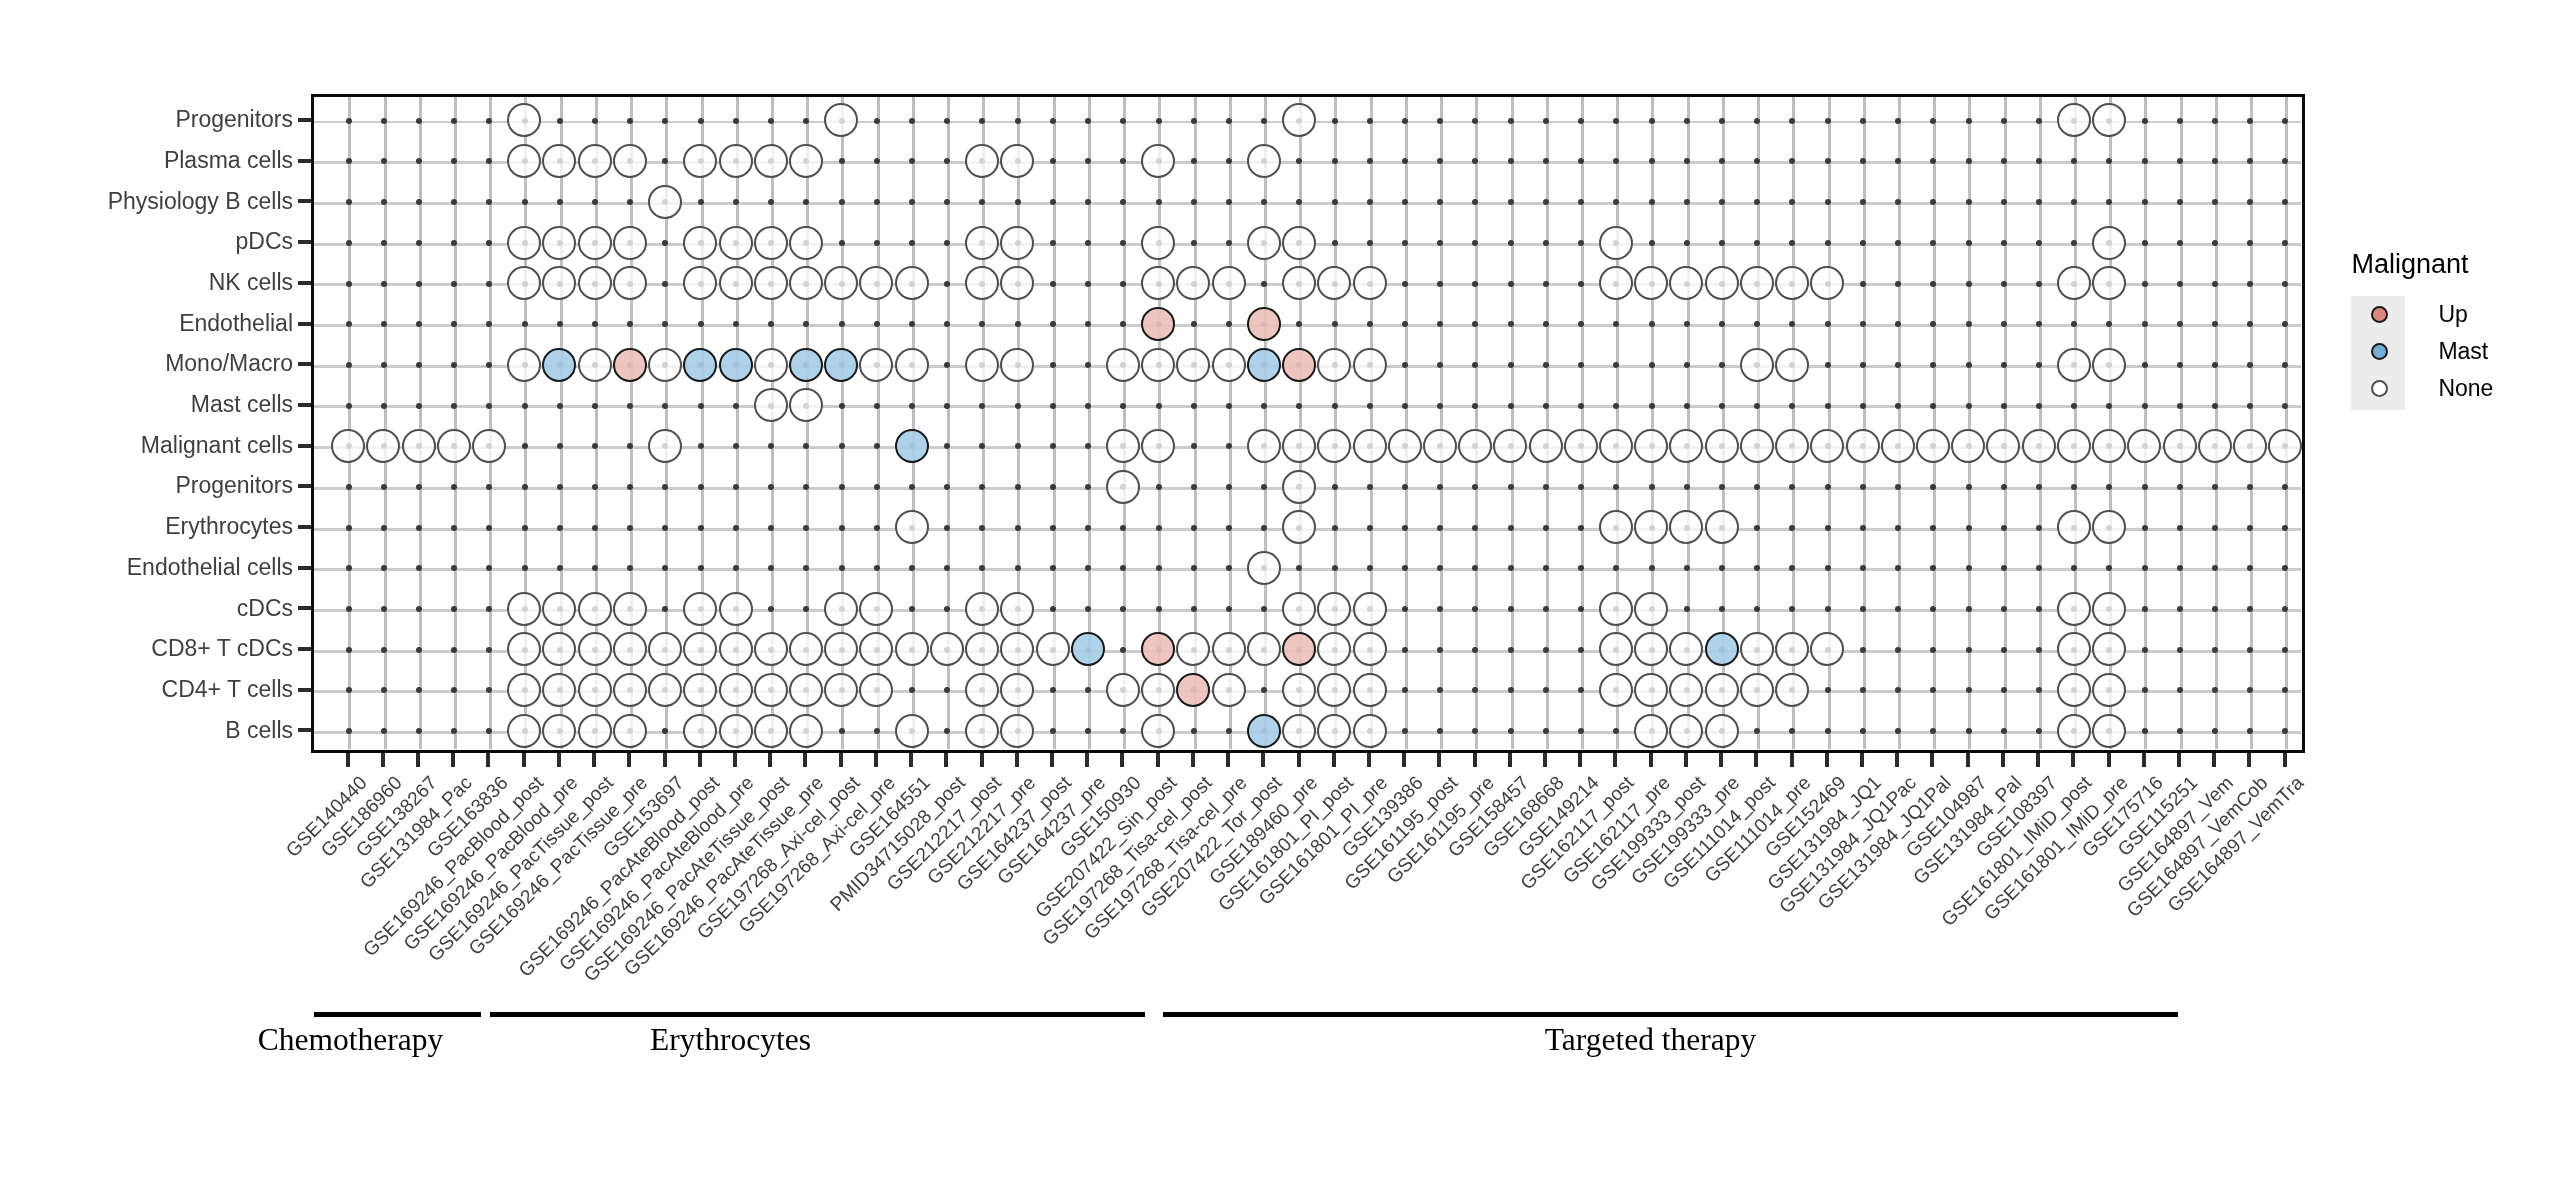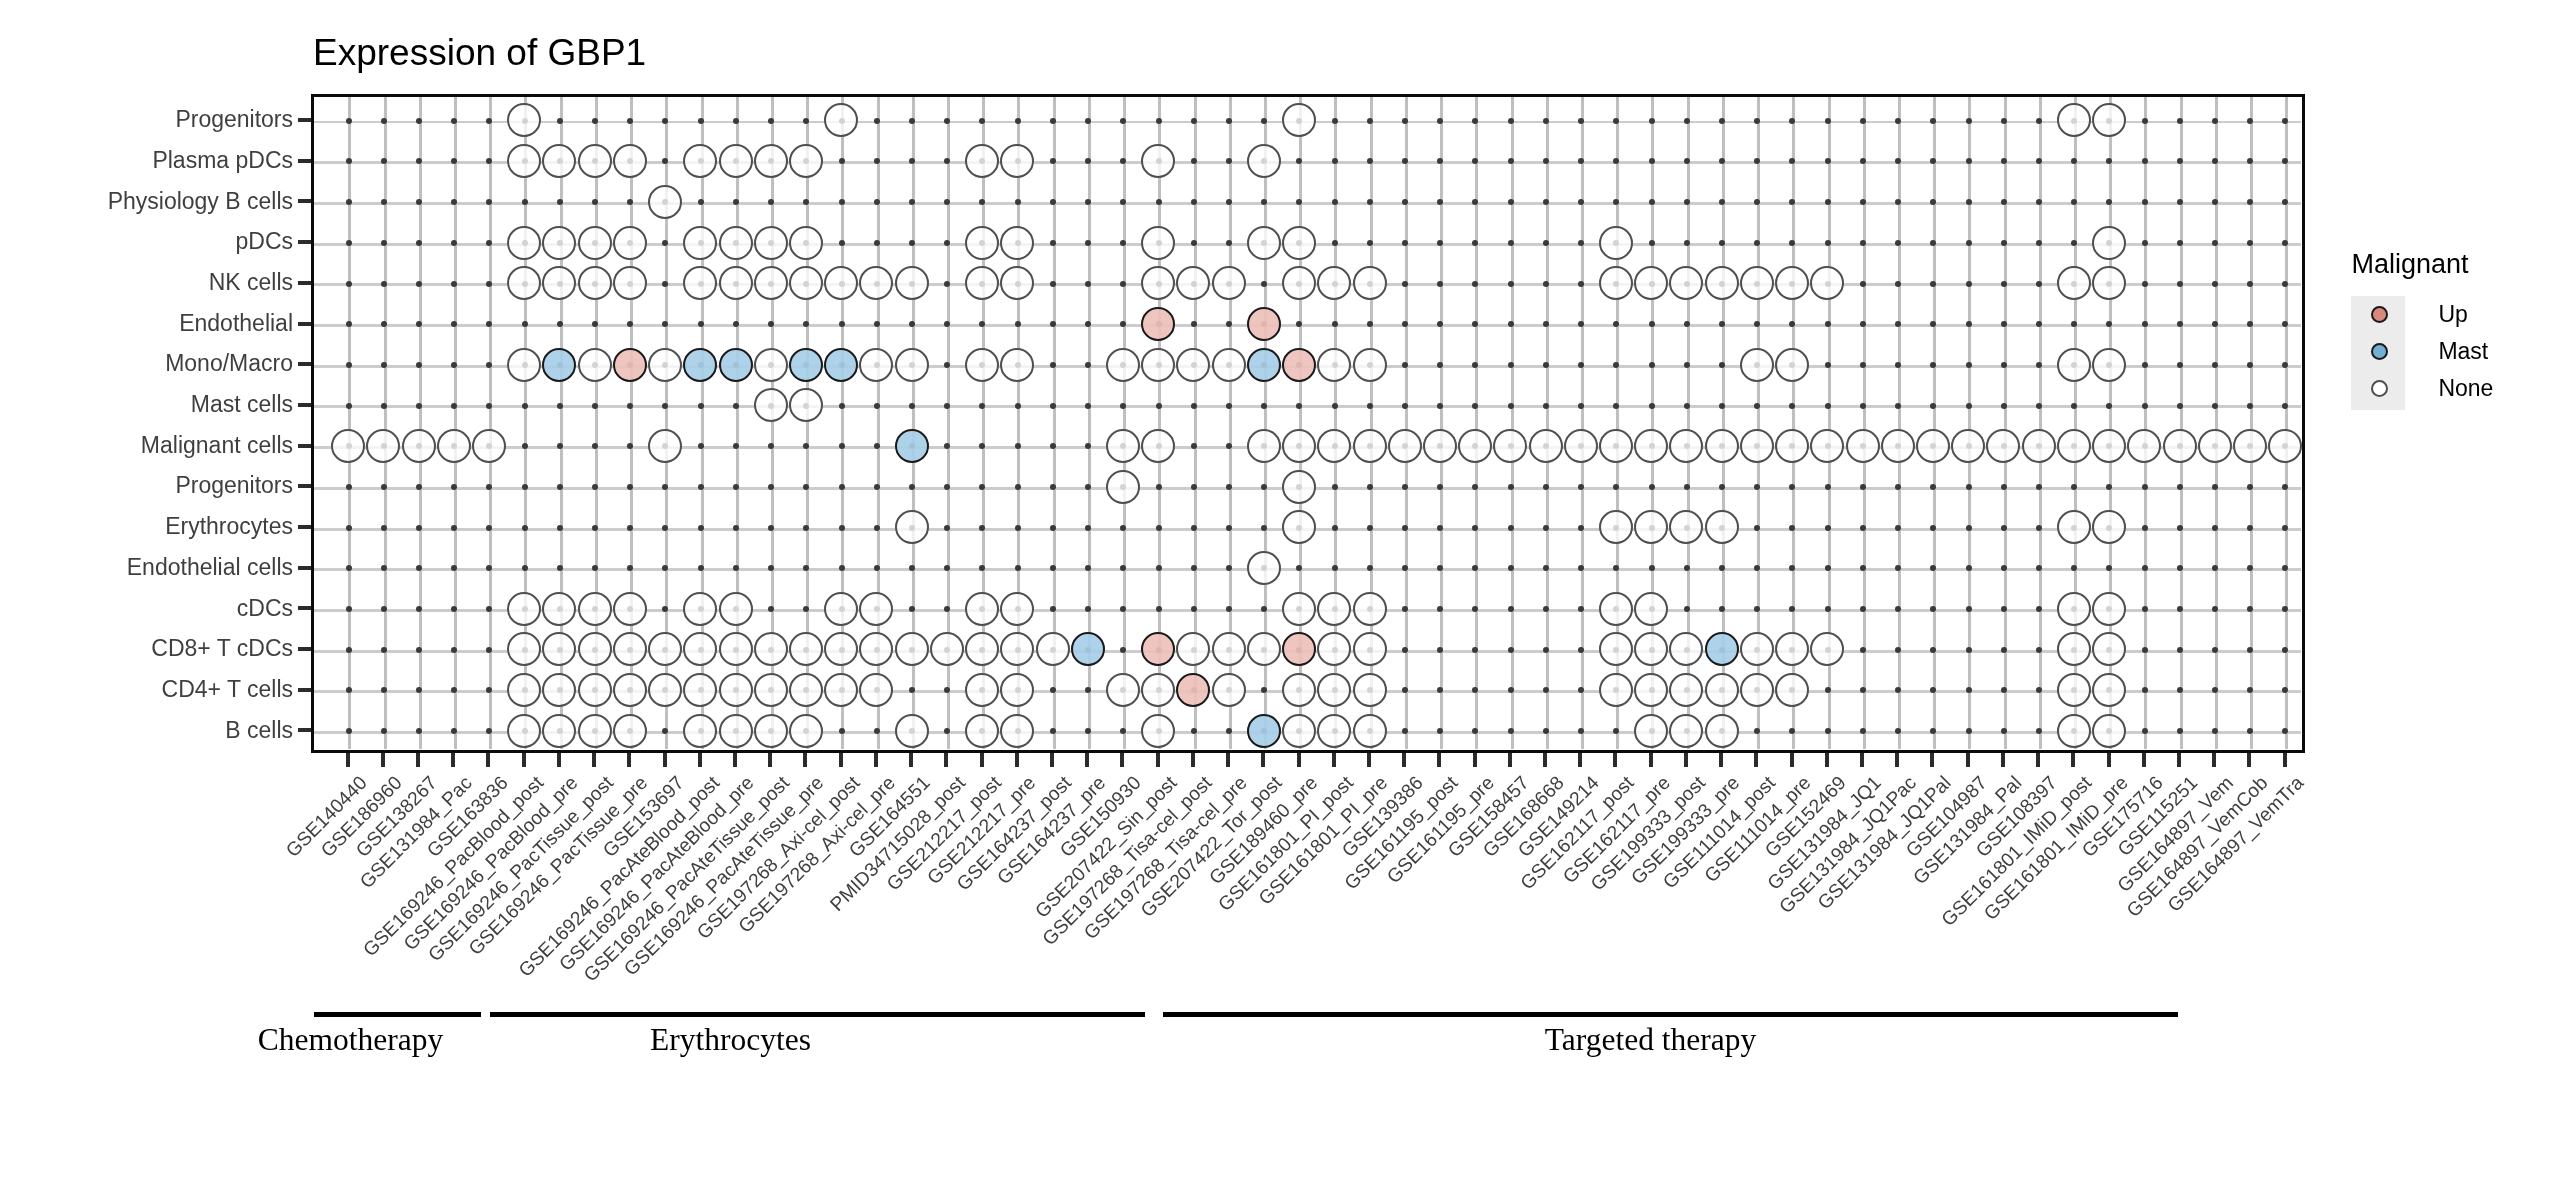--- a/index.html
+++ b/index.html
@@ -25,21 +25,20 @@
   .legend-keys{position:relative;margin-top:15.7px;}
   .keybg{position:absolute;left:11.4px;top:0;width:54px;height:114px;background:#ececec;}
   .keyrow{position:absolute;left:11.4px;height:37px;display:flex;align-items:center;}
   .keyswatch{width:17px;height:17px;border-radius:50%;box-sizing:border-box;margin-left:20px;}
   .keylabel{font-size:23px;color:#000;margin-left:50px;}
 </style>
 </head>
 <body>
 
 <div id="canvas">
-  <div class="title">Expression of GBP1</div>
 
   <div id="panel">
     <div id="grid">
         <div class="vgrid" style="left: 34px; top: 0px; height: 652px;"></div>
         <div class="vgrid" style="left: 70px; top: 0px; height: 652px;"></div>
         <div class="vgrid" style="left: 105px; top: 0px; height: 652px;"></div>
         <div class="vgrid" style="left: 140px; top: 0px; height: 652px;"></div>
         <div class="vgrid" style="left: 175px; top: 0px; height: 652px;"></div>
         <div class="vgrid" style="left: 210px; top: 0px; height: 652px;"></div>
         <div class="vgrid" style="left: 246px; top: 0px; height: 652px;"></div>
@@ -1246,21 +1245,21 @@
         <div class="circ none" title="B cells · GSE161801_IMiD_post" style="left: 1743px; top: 617px;"></div>
         <div class="circ none" title="B cells · GSE161801_IMiD_pre" style="left: 1778px; top: 617px;"></div>
         <div class="circ down" title="B cells · GSE207422_Tor_post" style="left: 933px; top: 617px;"></div>
       </div>
   </div>
 
   <div id="yaxis">
       <div class="ytick" style="left: 298px; top: 118px;"></div>
       <div class="ylab" style="top: 105px;">Progenitors</div>
       <div class="ytick" style="left: 298px; top: 159px;"></div>
-      <div class="ylab" style="top: 146px;">Plasma pDCs</div>
+      <div class="ylab" style="top: 146px;">Plasma cells</div>
       <div class="ytick" style="left: 298px; top: 199px;"></div>
       <div class="ylab" style="top: 187px;">Physiology B cells</div>
       <div class="ytick" style="left: 298px; top: 240px;"></div>
       <div class="ylab" style="top: 227px;">pDCs</div>
       <div class="ytick" style="left: 298px; top: 281px;"></div>
       <div class="ylab" style="top: 268px;">NK cells</div>
       <div class="ytick" style="left: 298px; top: 322px;"></div>
       <div class="ylab" style="top: 309px;">Endothelial</div>
       <div class="ytick" style="left: 298px; top: 362px;"></div>
       <div class="ylab" style="top: 349px;">Mono/Macro</div>

